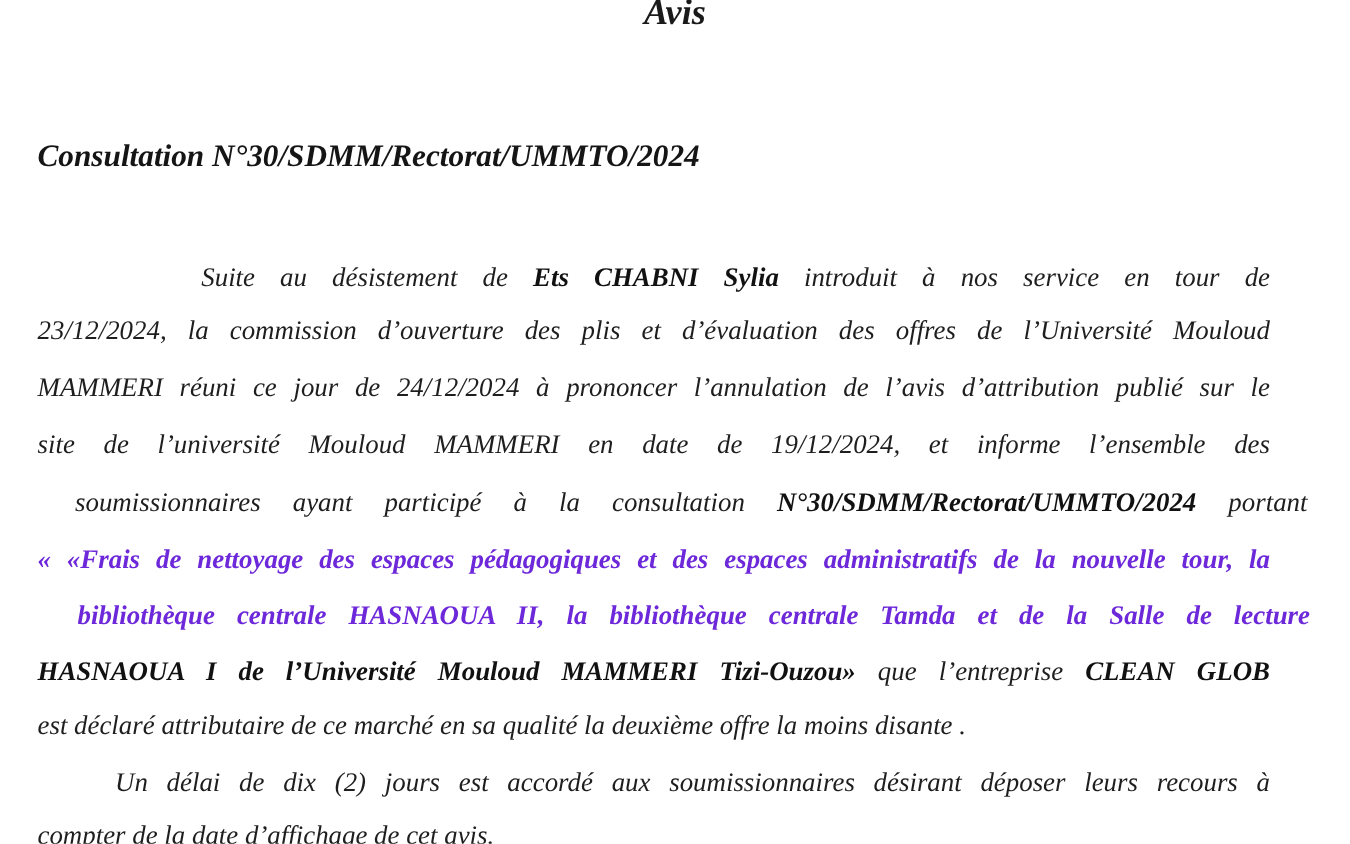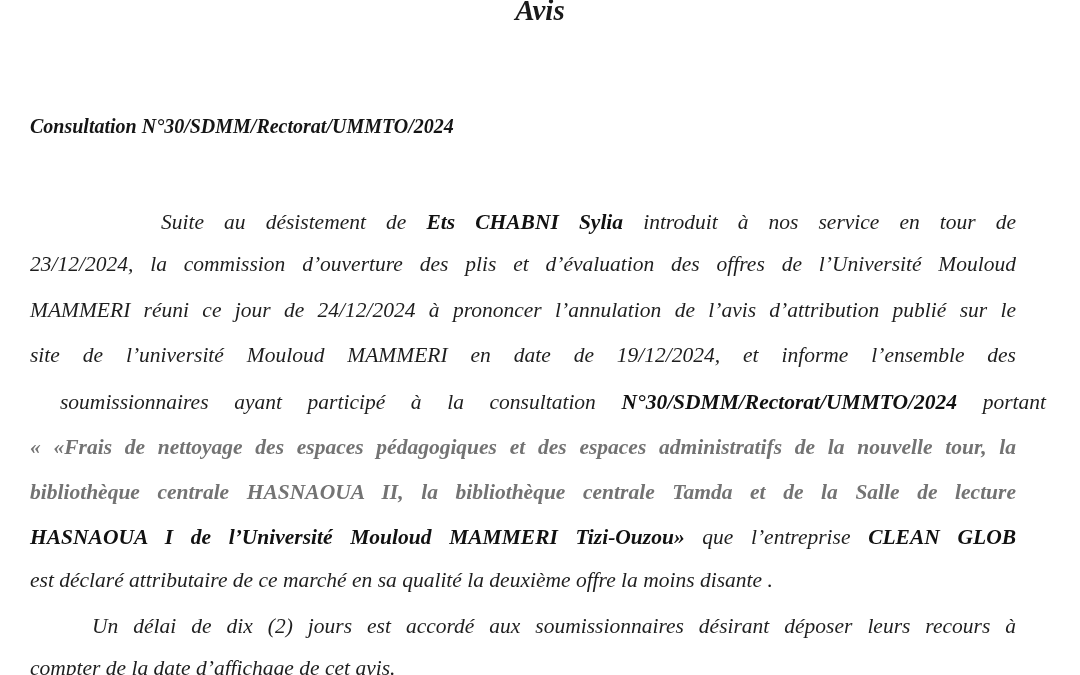--- a/index.html
+++ b/index.html
@@ -37,47 +37,47 @@
       text-align: center;
       font-size: 29px;
       font-weight: bold;
       line-height: 36px;
       color: #1a1a1a;
     }
     .ref {
       position: absolute;
       left: 30px;
       top: 112px;
-      font-size: 20px;
+      font-size: 25px;
       font-weight: bold;
       line-height: 28px;
       color: #151515;
     }
-    .bold-line { font-weight: bold; color: #737373; }
+    .bold-line { font-weight: bold; color: #6d28d9; }
   </style>
 </head>
 <body>
 
 <div>
   <div class="title">Avis</div>
 
   <div class="ref">Consultation N°30/SDMM/Rectorat/UMMTO/2024</div>
 
   <div>
     <div class="line justify" style="left:161px;width:855px;top:208px;">
       <span>Suite au désistement de </span><b>Ets CHABNI Sylia</b><span> introduit à nos service en tour de</span>
     </div>
     <div class="line justify" style="top:250px;">23/12/2024, la commission d’ouverture des plis et d’évaluation des offres de l’Université Mouloud</div>
     <div class="line justify" style="top:296px;">MAMMERI  réuni ce jour de 24/12/2024 à prononcer l’annulation de l’avis d’attribution publié sur le</div>
     <div class="line justify" style="top:341px;">site de l’université Mouloud MAMMERI en date de 19/12/2024, et informe l’ensemble des</div>
     <div class="line justify" style="top:388px;margin-left:30px;">
       <span>soumissionnaires ayant participé à la consultation </span><b>N°30/SDMM/Rectorat/UMMTO/2024</b><span> portant</span>
     </div>
     <div class="line justify bold-line" style="top:433px;">«  «Frais de nettoyage des espaces pédagogiques et des espaces administratifs de la nouvelle tour, la</div>
-    <div class="line justify bold-line" style="top:478px;">bibliothèque centrale HASNAOUA II, la bibliothèque centrale Tamda et de la Salle de lecture</div>
+    <div class="line justify bold-line" style="top:478px;margin-left:32px;">bibliothèque centrale HASNAOUA II, la bibliothèque centrale Tamda et de la Salle de lecture</div>
     <div class="line justify" style="top:523px;">
       <b>HASNAOUA I de l’Université Mouloud MAMMERI Tizi-Ouzou»</b><span> que l’entreprise </span><b>CLEAN GLOB</b>
     </div>
     <div class="line" style="top:566px;">est déclaré attributaire de ce marché en sa qualité la deuxième offre la moins disante .</div>
   </div>
 
   <div>
     <div class="line justify" style="left:92px;width:924px;top:612px;">Un délai de dix (2) jours est accordé aux soumissionnaires désirant déposer leurs recours à</div>
     <div class="line" style="top:654px;">compter de la date d’affichage de cet avis.</div>
   </div>

